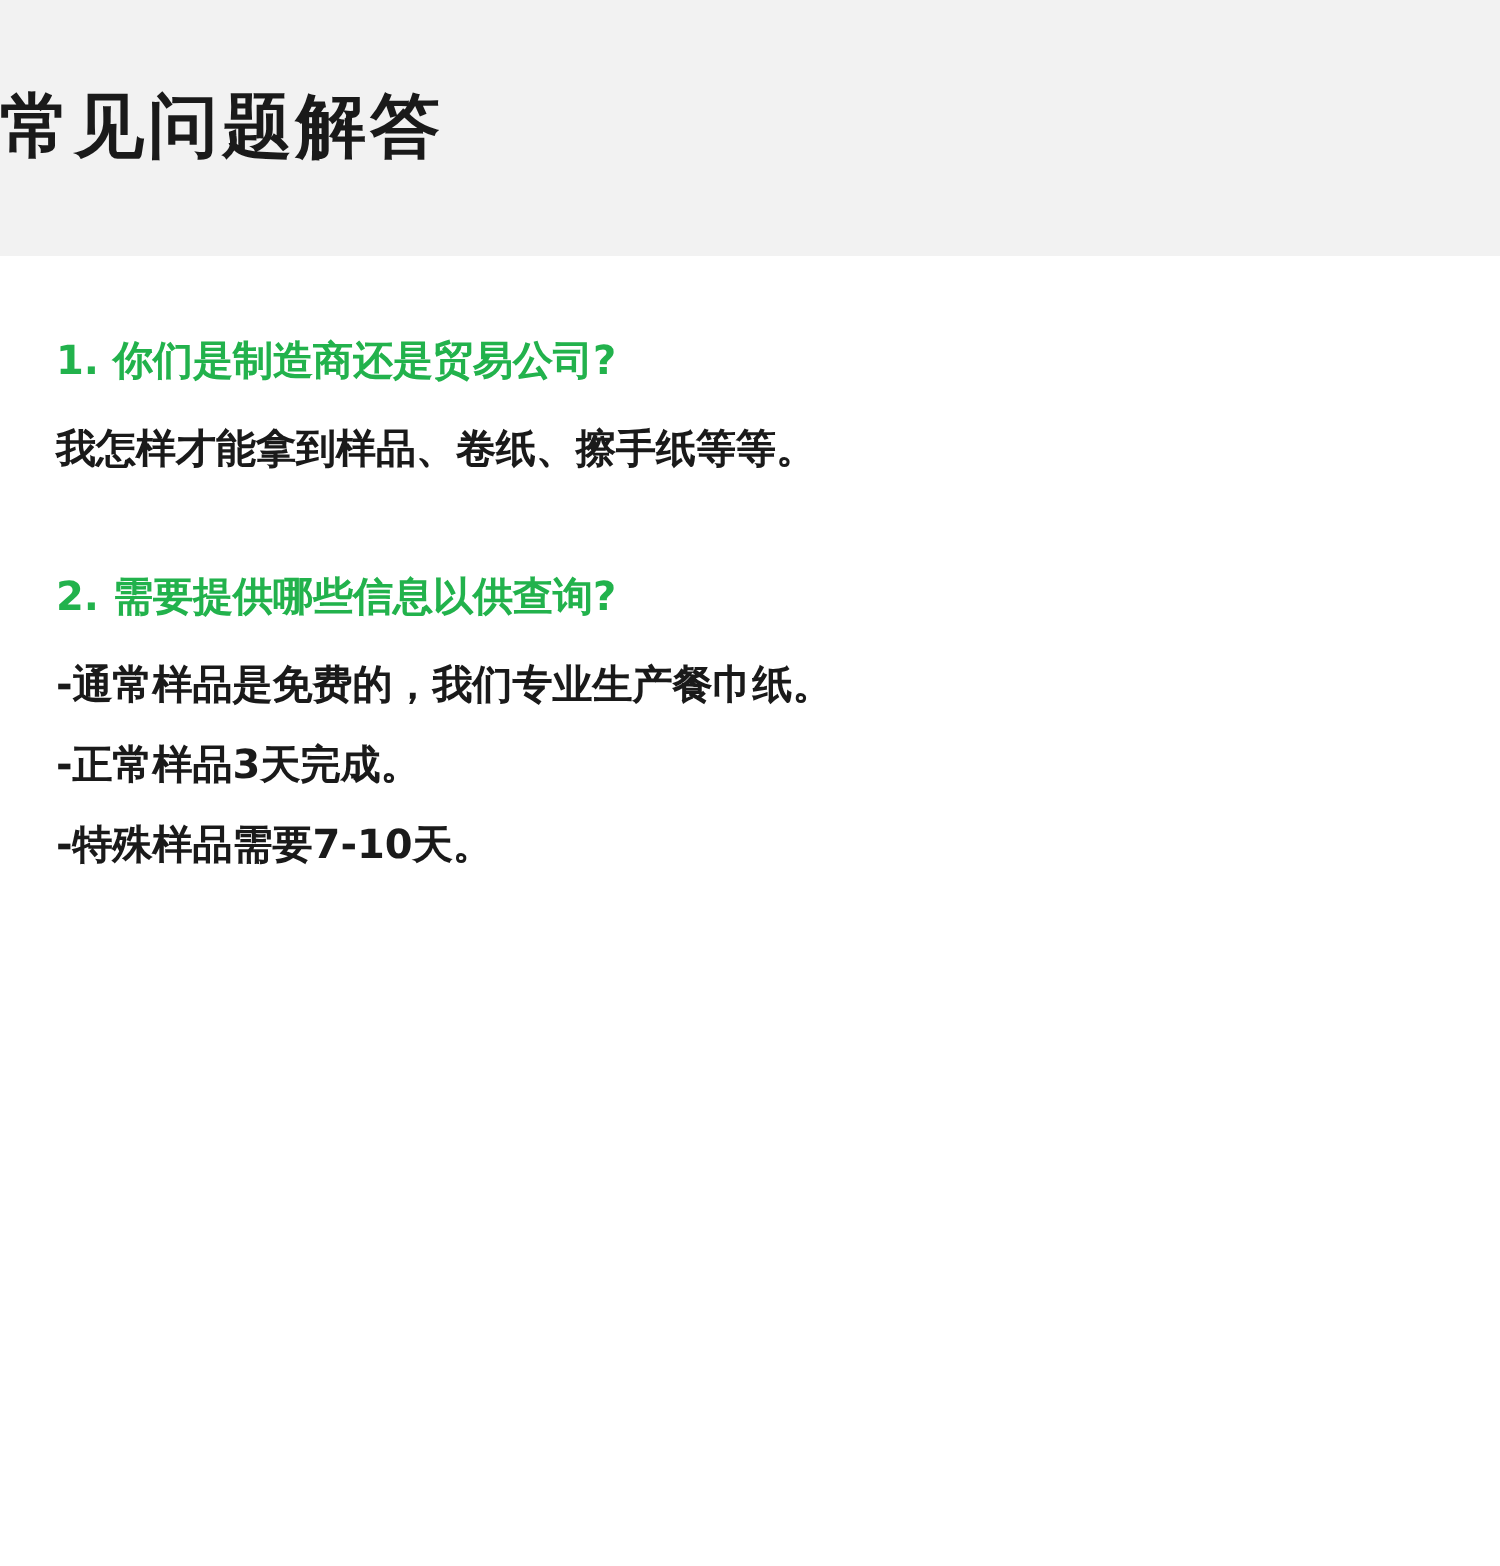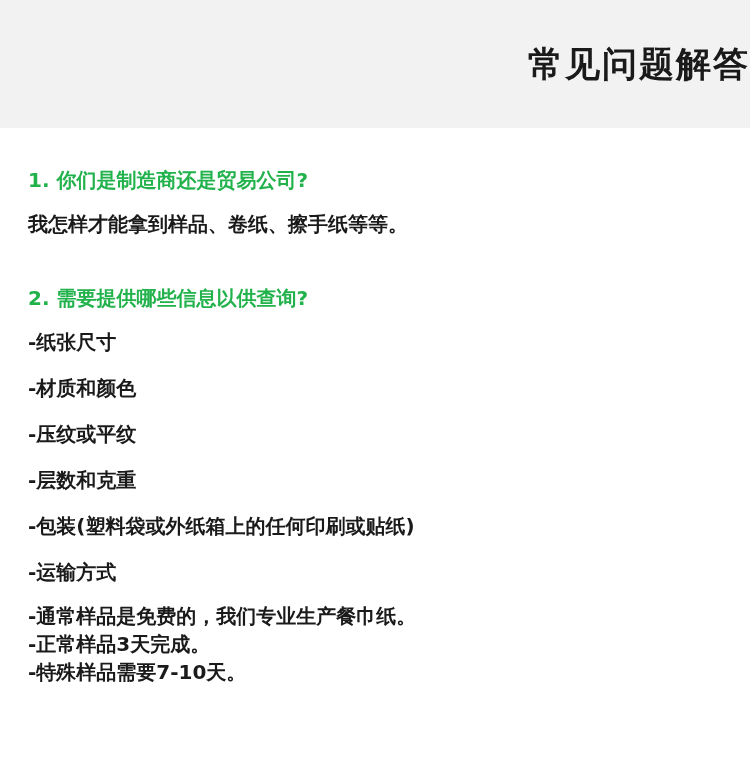--- a/index.html
+++ b/index.html
@@ -18,21 +18,21 @@
     height: 783px;
     position: relative;
     background: #ffffff;
   }
   .header-band {
     width: 750px;
     height: 128px;
     background: #f2f2f2;
     display: flex;
     align-items: center;
-    justify-content: flex-end;
+    justify-content: flex-start;
     box-sizing: border-box;
   }
   .header-title {
     font-size: 35px;
     font-weight: bold;
     color: #1a1a1a;
     letter-spacing: 2px;
     line-height: 1.2;
     text-align: center;
   }
@@ -66,21 +66,21 @@
     padding: 0;
   }
   .bullet-list li {
     color: #1a1a1a;
     font-size: 20px;
     font-weight: bold;
     line-height: 1.4;
     margin-top: 18px;
   }
   .bullet-list.tight li {
-    margin-top: 0;
+    margin-top: 12px;
   }
   .bullet-list li:first-child {
     margin-top: 16px;
   }
 </style>
 </head>
 <body>
 
 <div class="page">
 
@@ -90,28 +90,20 @@
 
   <div class="content">
 
     <div class="faq-block">
       <div class="faq-question q-gap-1">1. 你们是制造商还是贸易公司?</div>
       <div class="faq-answer">我怎样才能拿到样品、卷纸、擦手纸等等。</div>
     </div>
 
     <div class="faq-block">
       <div class="faq-question q-gap">2. 需要提供哪些信息以供查询?</div>
-      <ul class="bullet-list">
-        <li>-纸张尺寸</li>
-        <li>-材质和颜色</li>
-        <li>-压纹或平纹</li>
-        <li>-层数和克重</li>
-        <li>-包装(塑料袋或外纸箱上的任何印刷或贴纸)</li>
-        <li>-运输方式</li>
-      </ul>
     </div>
 
     <div class="faq-block">
       <ul class="bullet-list tight">
         <li>-通常样品是免费的，我们专业生产餐巾纸。</li>
         <li>-正常样品3天完成。</li>
         <li>-特殊样品需要7-10天。</li>
       </ul>
     </div>
 

